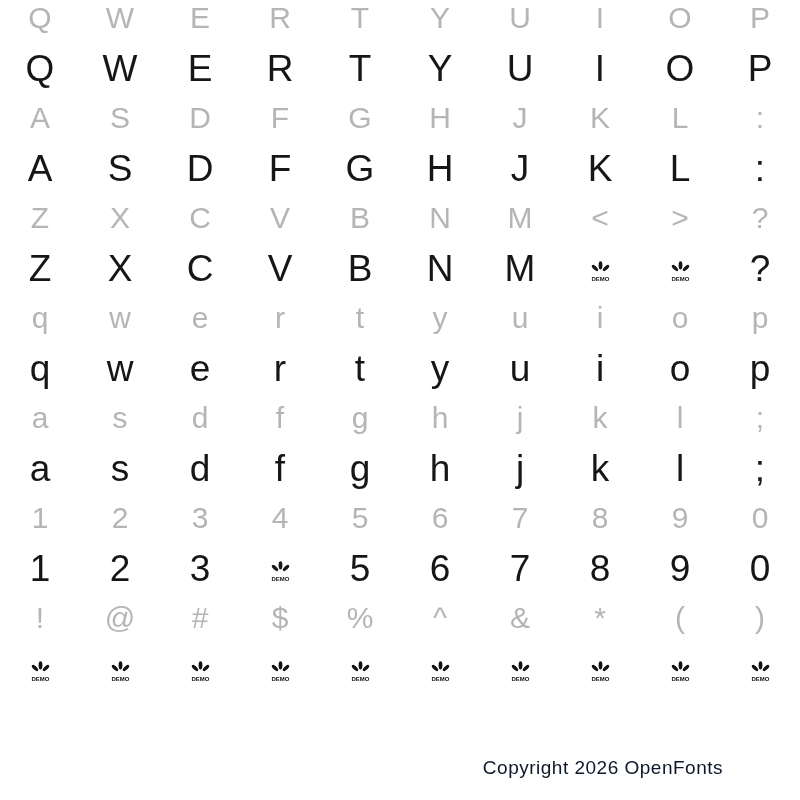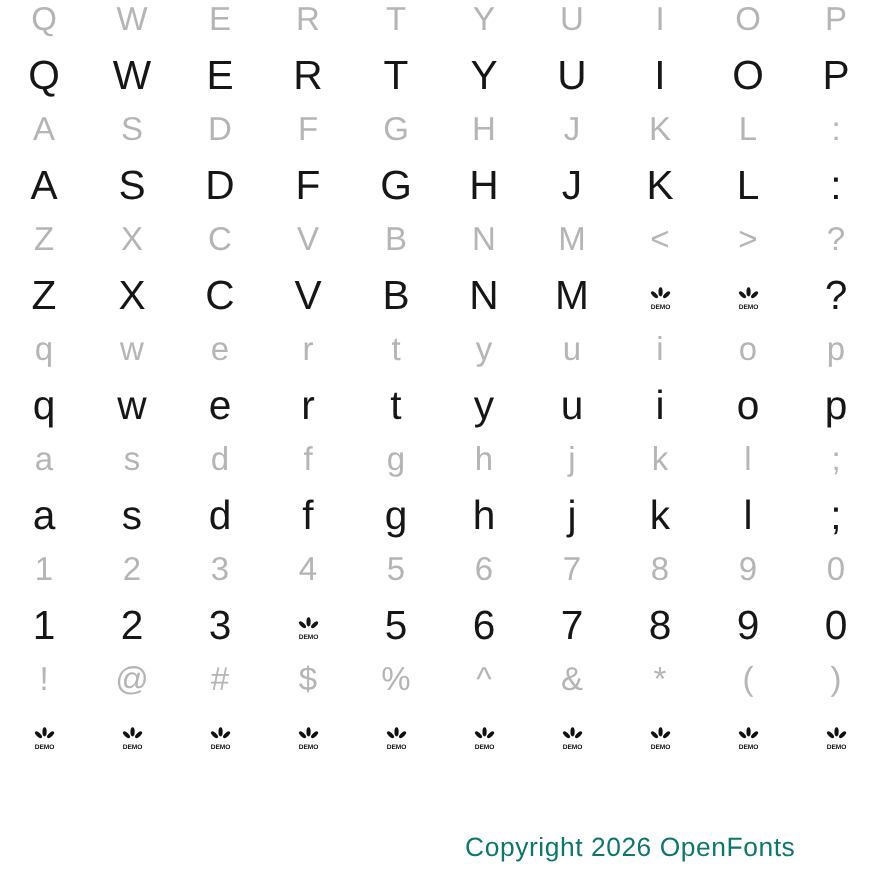--- a/index.html
+++ b/index.html
@@ -35,22 +35,22 @@
     white-space: pre;
   }
   .row.small { color: #b5b5b5; font-size: 30px; }
   .row.large { color: #161616; font-size: 37px; }
   .row.demo  { color: #111111; font-size: 37px; }
   .demo-icon { display: inline-block; vertical-align: middle; }
   .footer {
     position: absolute;
     top: 757px;
     right: 77px;
-    color: #0f766e;
-    font-size: 24px;
+    color: #0f172a;
+    font-size: 19px;
     font-weight: 300;
     letter-spacing: 0.5px;
     white-space: nowrap;
   }
 </style>
 </head>
 <body>
 
 <div class="page">
   <main class="grid" id="glyph-grid">

